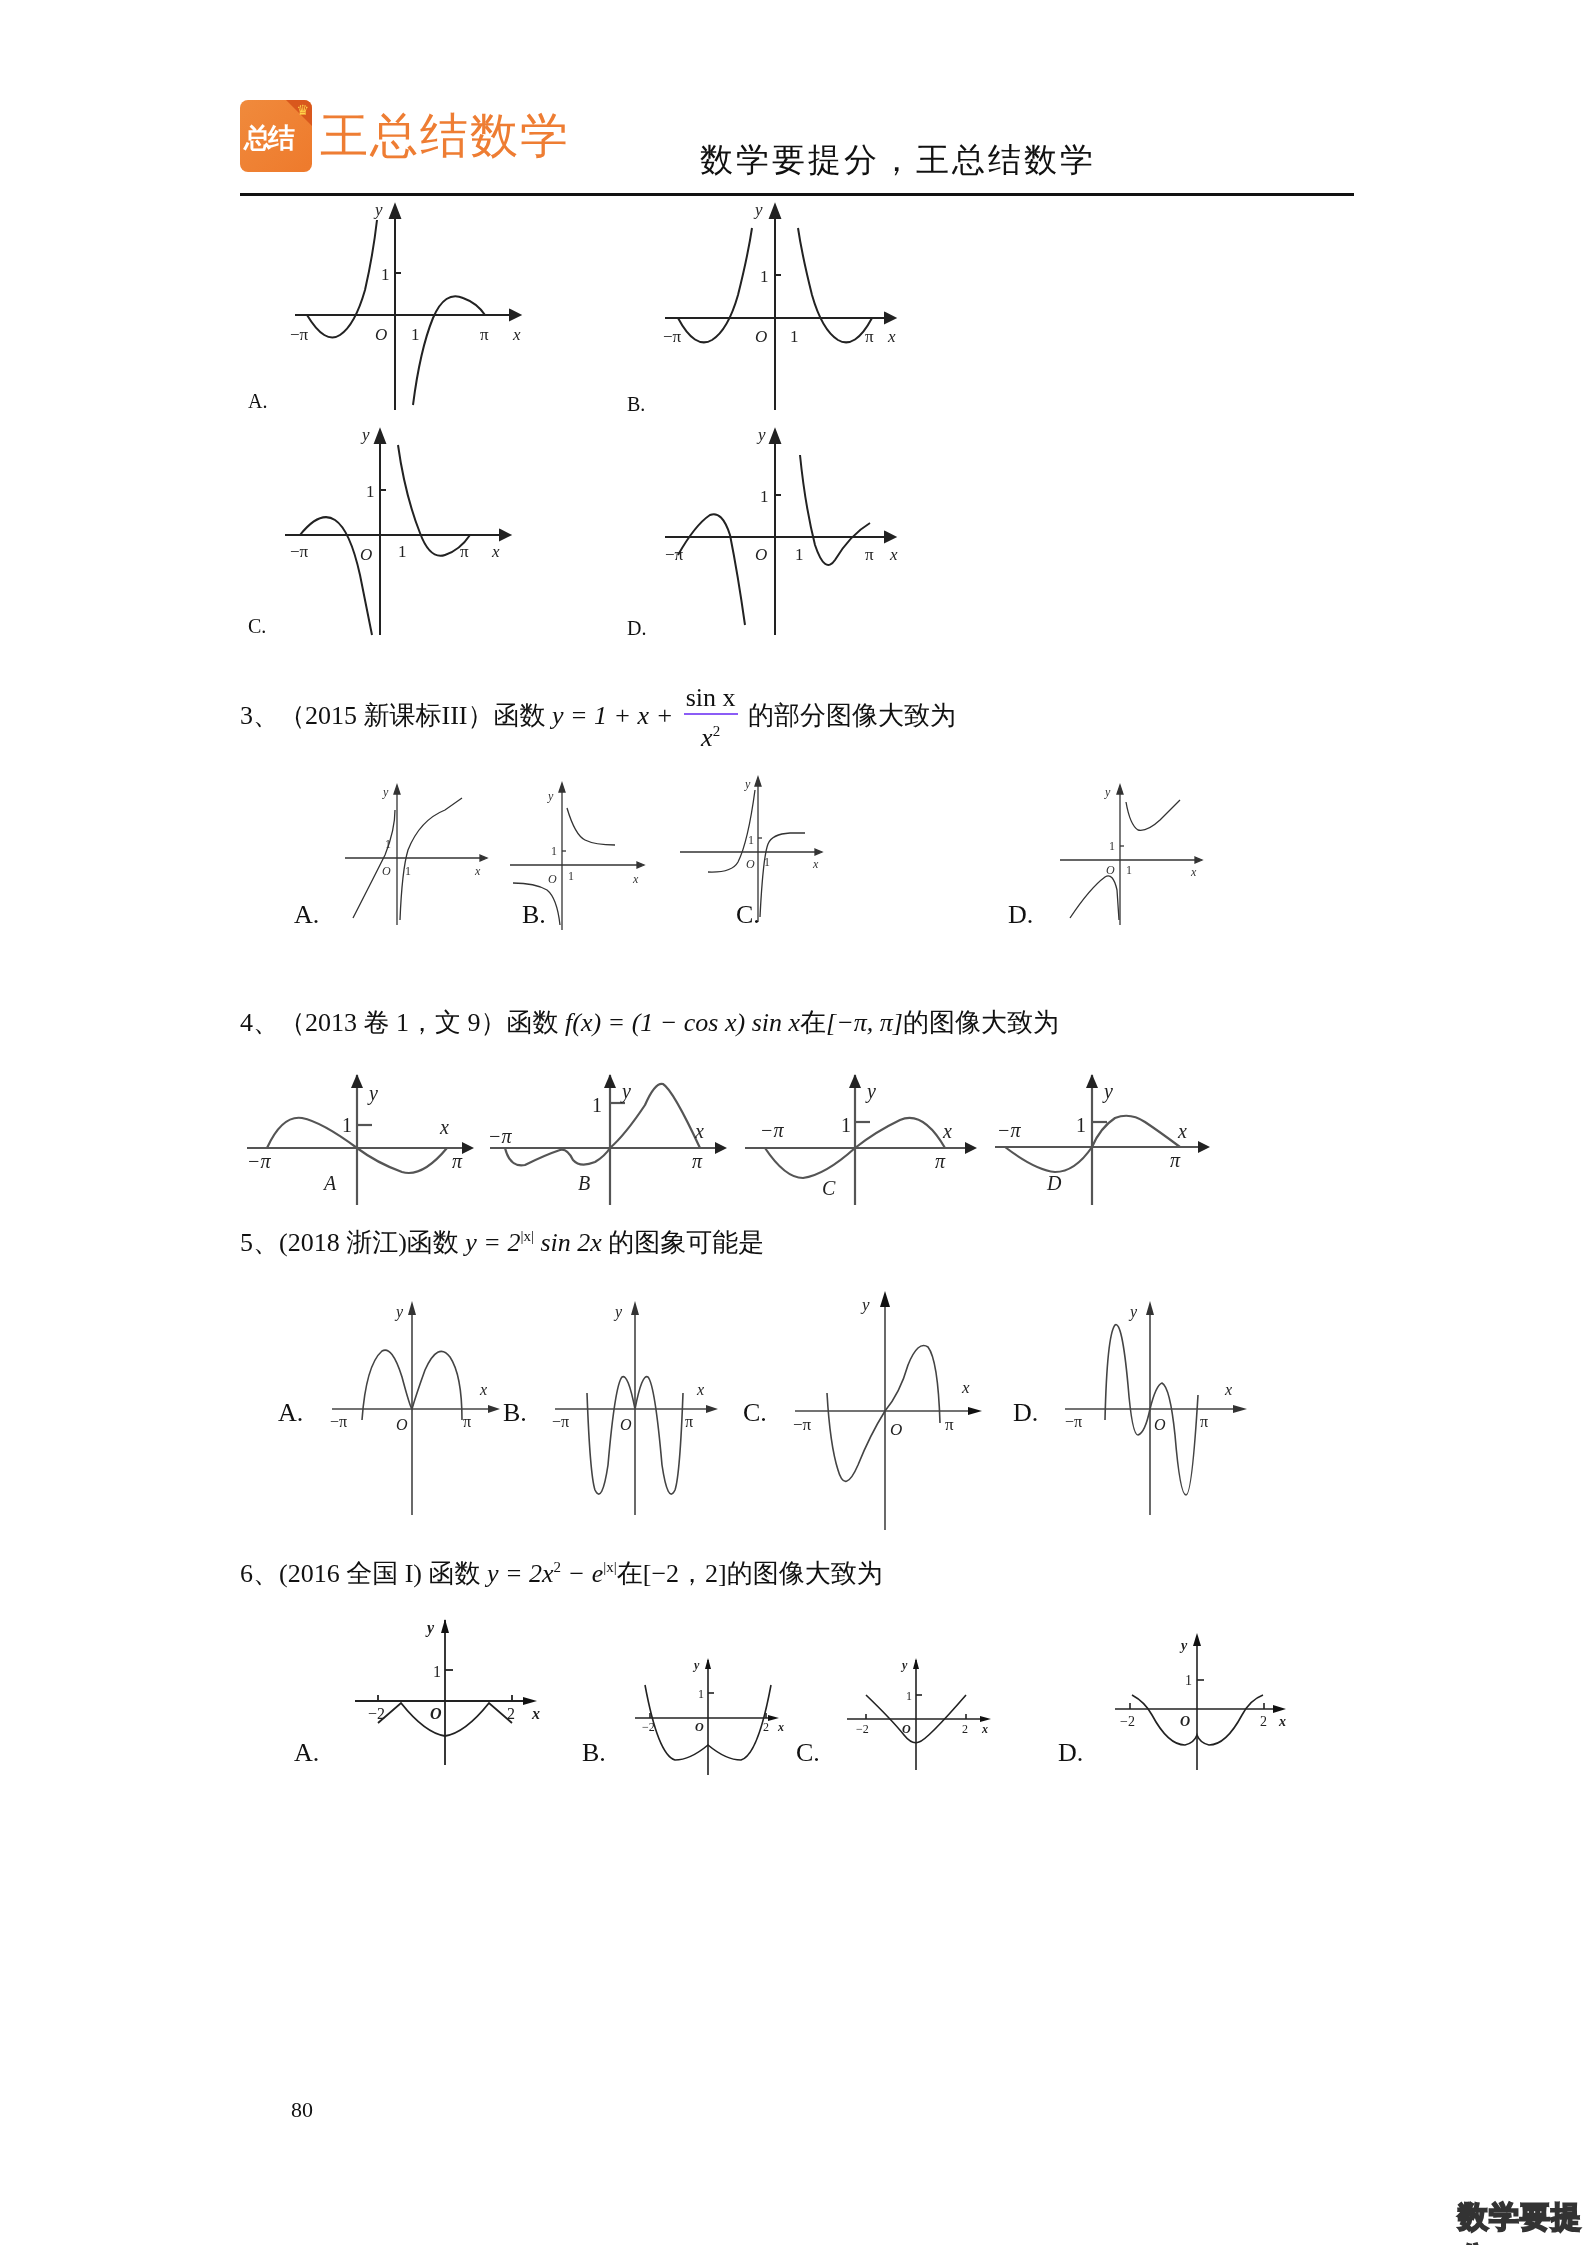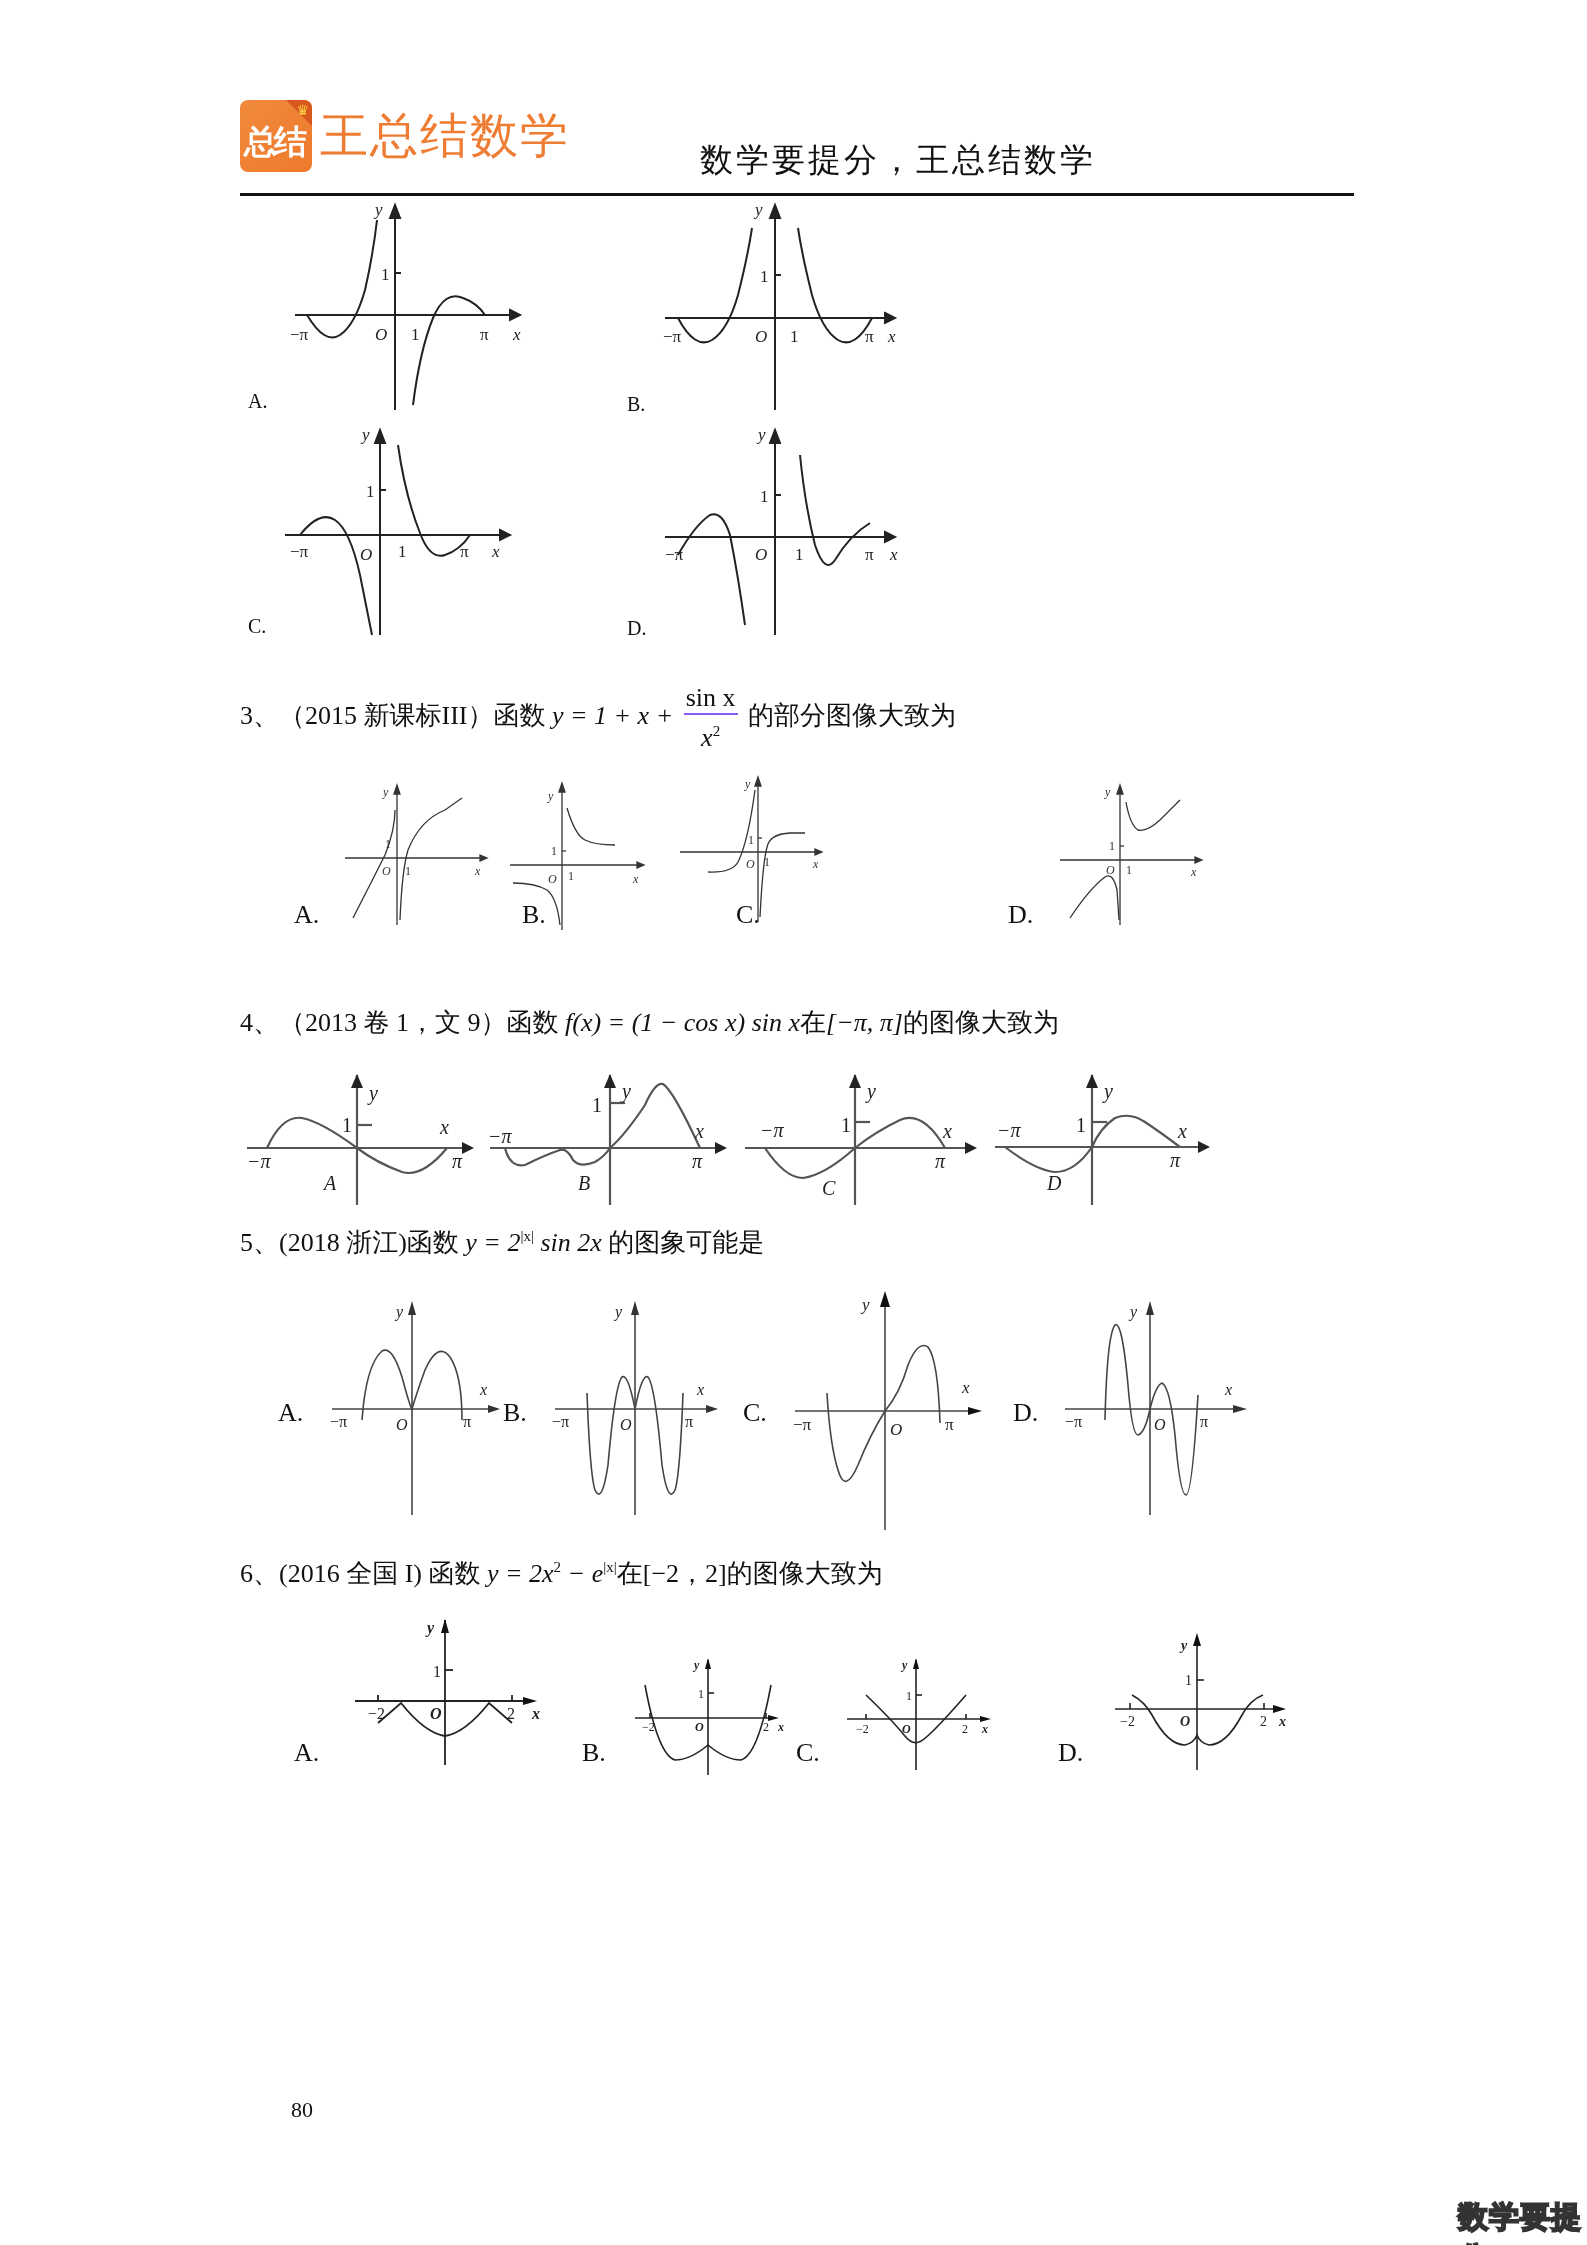--- a/index.html
+++ b/index.html
@@ -5,21 +5,21 @@
     html, body { margin:0; padding:0; background:#ffffff; }
     body { width:1587px; height:2245px; position:relative; overflow:hidden;
       font-family:"Liberation Serif","DejaVu Serif",serif; color:#111; }
     .abs { position:absolute; }
     .logo-box { left:240px; top:100px; width:72px; height:72px; border-radius:8px;
       background:linear-gradient(135deg,#f08a3c 0%,#ee7a2c 100%); overflow:hidden; }
     .logo-box .fold { position:absolute; right:0; top:0; width:0; height:0;
       border-top:26px solid #d9581d; border-left:26px solid transparent; }
     .logo-box .crown { position:absolute; right:3px; top:2px; font-size:14px; color:#ffd24a; }
     .logo-box .txt { position:absolute; left:4px; top:20px; font-family:Liberation Sans, sans-serif;
-      font-weight:bold; color:#fff; font-size:33px; letter-spacing:-3px; }
+      font-weight:bold; color:#fff; font-size:27px; letter-spacing:-3px; }
     .brand { left:320px; top:104px; font-family:"DejaVu Sans",sans-serif; font-size:48px;
       color:#ee7d33; letter-spacing:2px;text-align:right; }
     .slogan { left:700px; top:138px; font-family:"DejaVu Serif",serif; font-size:33px; letter-spacing:3px; color:#111; }
     .header-rule { left:240px; top:193px; width:1114px; height:3px; background:#111; }
     .q { font-size:26px; white-space:nowrap; }
     .q i { font-style:italic; }
     .opt { font-size:26px; }
     svg text { font-family:"Liberation Serif",serif; }
     .page-num { left:243px; top:2097px; font-size:22px;margin-left:48px; }
     .watermark { left:1458px; top:2197px; font-family:"DejaVu Sans",sans-serif; font-weight:bold;

